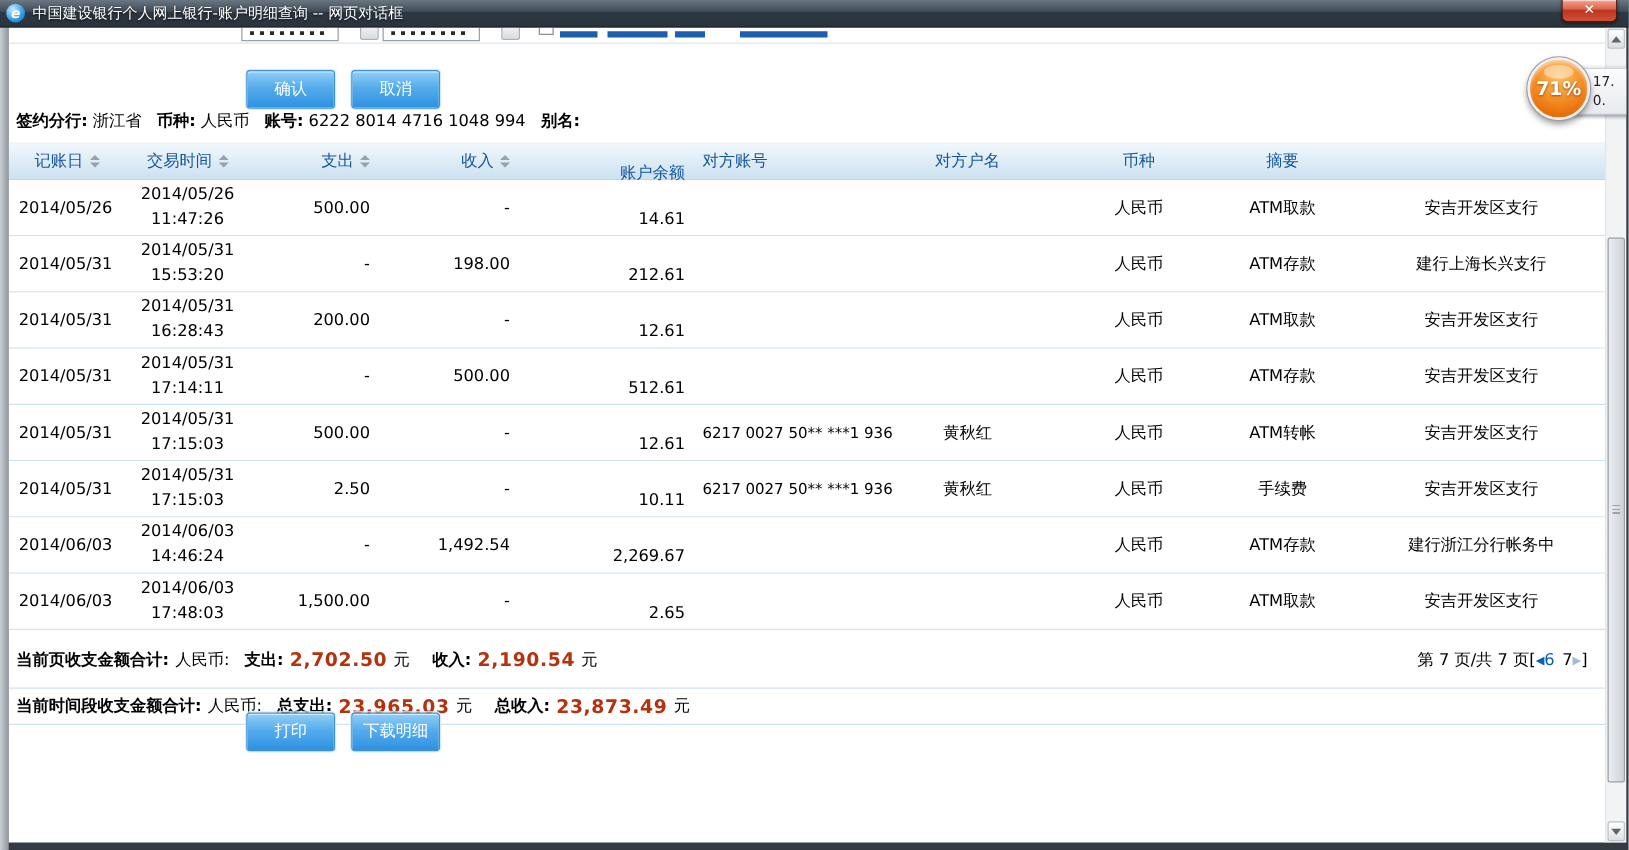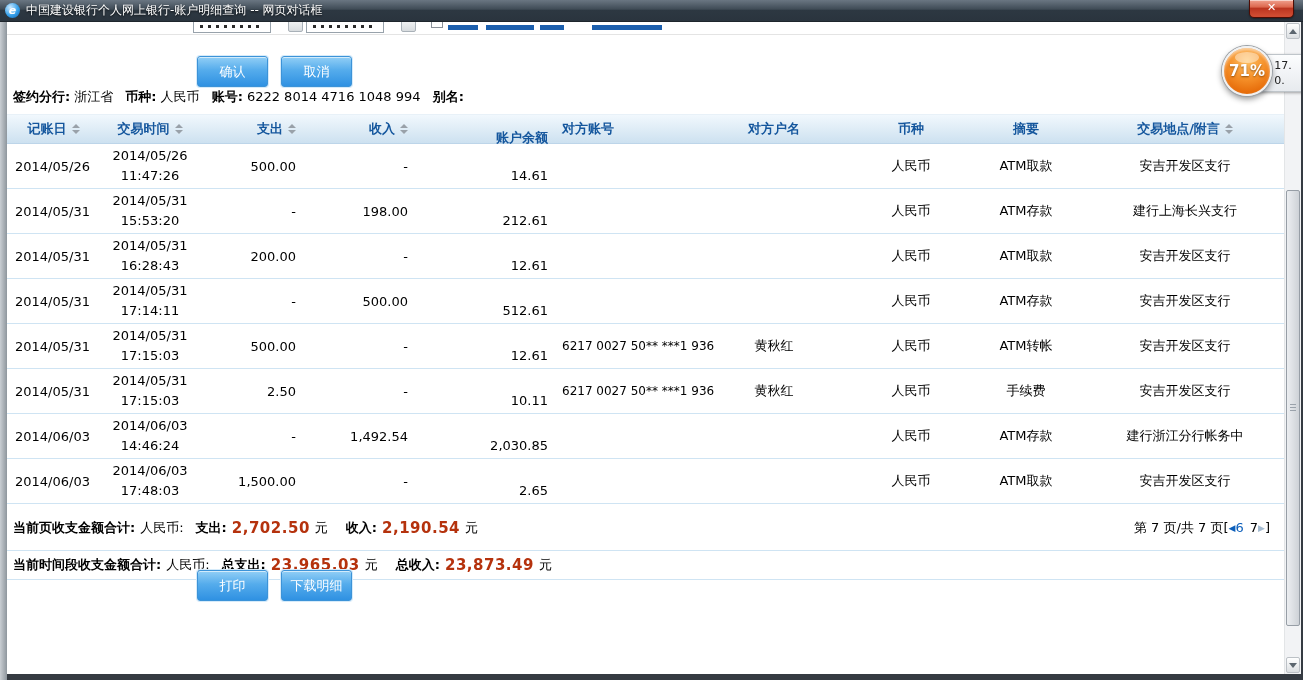--- a/index.html
+++ b/index.html
@@ -52,21 +52,21 @@
 
   
   .account-line { position:absolute; top:66px; left:6px; white-space:nowrap; }
   .account-line b { margin-right:4px;text-align:center; }
   .account-line span { margin-right:8px; }
 
   
   .table { position:absolute; top:92px; left:0; right:17px; }
   .thead { display:flex; height:30px; align-items:center;
       background: linear-gradient(#f1f8fd,#cde1f0); border-top:1px solid #e8f1f8; border-bottom:1px solid #bdd5e9;
-      font-weight:bold; color:#14569d; }
+      font-weight:normal; color:#14569d; }
   .trow { display:flex; height:45px; border-bottom:1px solid #cfe4f3; background:#fff; }
   .c { display:flex; align-items:center; white-space:nowrap; }
   .a-l { justify-content:flex-start; } .a-r { justify-content:flex-end; } .a-c { justify-content:center; }
   .w1 { width:93px; padding-left:8px; }
   .w2 { width:100px; }
   .w3 { width:100px; padding-right:4px; }
   .w4 { width:112px; padding-right:4px; }
   .w5 { width:140px; padding-right:4px;margin-top:18px; }
   .w6 { width:140px; padding-left:10px; font-size:12px; }
   .w7 { width:164px; }
@@ -205,27 +205,20 @@
         </div>
         <div class="c w7 a-c">
           <span>对方户名</span>
         </div>
         <div class="c w8 a-c">
           <span>币种</span>
         </div>
         <div class="c w9 a-c">
           <span>摘要</span>
         </div>
-        <div class="c w10 a-c">
-          <span>交易地点/附言</span>
-          <span class="sort">
-              <i class="tri-up"></i>
-              <i class="tri-dn"></i>
-            </span>
-        </div>
       </div>
       <div class="tbody">
   <div class="trow">
     <div class="c w1 a-l">2014/05/26</div>
     <div class="c w2 time-cell">
       <span>2014/05/26</span>
       <span>11:47:26</span>
     </div>
     <div class="c w3 a-r">500.00</div>
     <div class="c w4 a-r">-</div>
@@ -318,21 +311,21 @@
   </div>
 
   <div class="trow">
     <div class="c w1 a-l">2014/06/03</div>
     <div class="c w2 time-cell">
       <span>2014/06/03</span>
       <span>14:46:24</span>
     </div>
     <div class="c w3 a-r">-</div>
     <div class="c w4 a-r">1,492.54</div>
-    <div class="c w5 a-r">2,030.85</div>
+    <div class="c w5 a-r">2,269.67</div>
     <div class="c w6 a-l"></div>
     <div class="c w7 a-c"></div>
     <div class="c w8 a-c">人民币</div>
     <div class="c w9 a-c">ATM存款</div>
     <div class="c w10 a-c">建行浙江分行帐务中</div>
   </div>
 
   <div class="trow">
     <div class="c w1 a-l">2014/06/03</div>
     <div class="c w2 time-cell">

